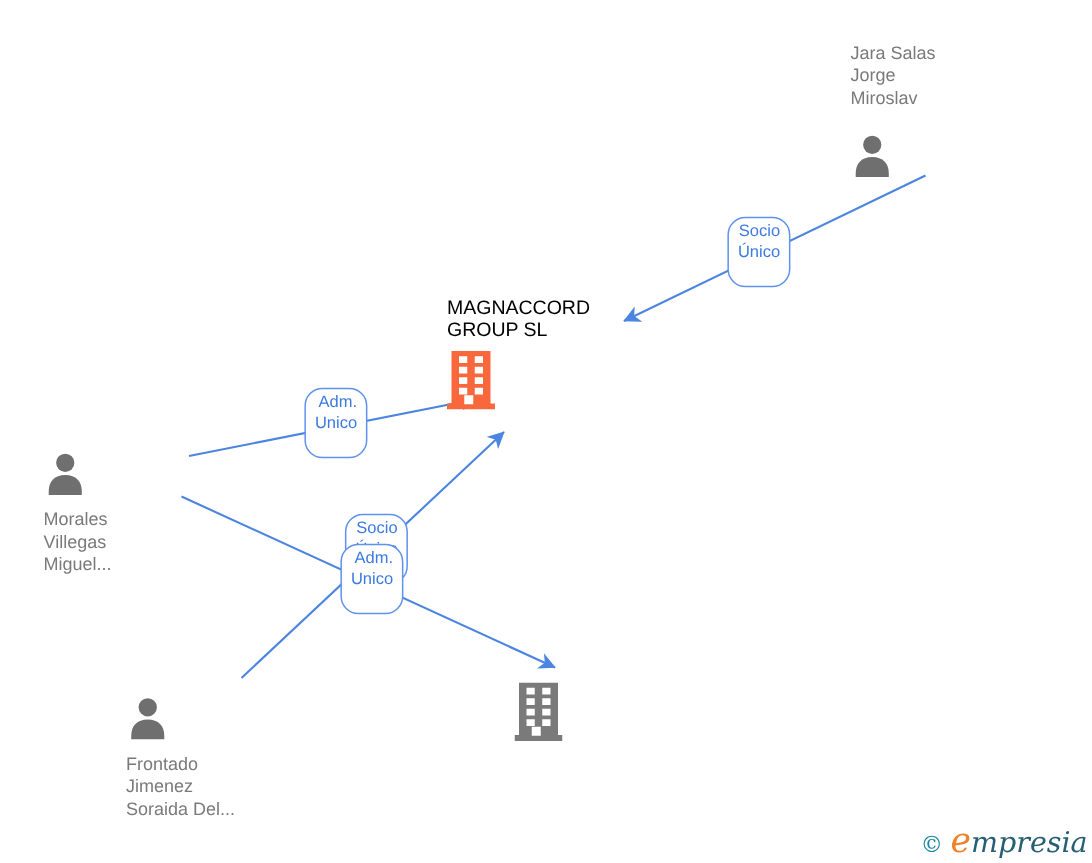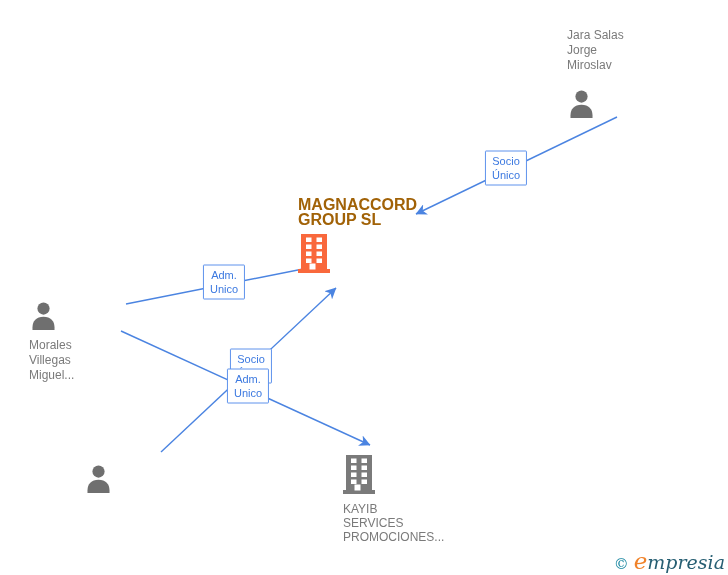--- a/index.html
+++ b/index.html
@@ -5,32 +5,32 @@
   html,body{margin:0;padding:0;background:#ffffff;}
   .canvas{
     position:relative;width:728px;height:575px;background:#ffffff;
     overflow:hidden;font-family:"Liberation Sans",sans-serif;
   }
   .edges-layer{position:absolute;left:0;top:0;z-index:1;}
   .edge{stroke:#4b84e1;stroke-width:1.4;fill:none;}
 
   .edge-label{
     position:absolute;transform:translate(-50%,-50%);
-    background:#ffffff;border:1.5px solid #5e92ec;border-radius:1px;
-    padding:2px 6px 3px 6px;color:#3c79e0;font-size:11px;line-height:14px;
-    text-align:center;white-space:pre-line;z-index:2;
+    background:#ffffff;border:1.5px solid #5e92ec;border-radius:12px;
+    padding:2px 6px 15px 6px;color:#3c79e0;font-size:11px;line-height:14px;
+    text-align:right;white-space:pre-line;z-index:2;
   }
   .edge-label.under{z-index:2;}
   .edge-label.over{z-index:3;}
 
   .node{position:absolute;z-index:2;text-align:left;}
   .node-label{
     color:#7a7a7a;font-size:12px;line-height:15px;white-space:pre-line;
   }
-  .node-label.company-name{font-weight:bold;font-size:16px;color:#a16207;}
+  .node-label.company-name{font-weight:normal;font-size:13px;color:#000000;}
   .node-label.small-lh{line-height:14px;}
   .icon-wrap{display:inline-block;line-height:0;}
   .person-fill{fill:#6f6f6f;}
   .company-orange .tw{fill:#f9683c;}
   .company-gray .tw{fill:#7a7a7a;}
 
   .gap-sm{height:4px;}
   .gap-md{height:7px;}
   .gap-lg{height:16px;}
 
@@ -126,20 +126,23 @@
   </div>
 
   <div class="node" style="left:84px;top:464px;width:120px;">
     <span class="icon-wrap">
       <svg viewBox="0 0 30 30" width="29" height="29">
         <circle class="person-fill" cx="15" cy="7.8" r="6.3"></circle>
         <path class="person-fill" d="M15 16.2 C7.6 16.2 3.6 20.5 3.6 27.5 L3.6 30 L26.4 30 L26.4 27.5 C26.4 20.5 22.4 16.2 15 16.2 Z"></path>
       </svg>
     </span>
     <div class="gap-sm"></div>
+    <div class="node-label">Frontado
+Jimenez
+Soraida Del...</div>
   </div>
 
   <div class="node" style="left:343px;top:455px;width:140px;">
     <span class="icon-wrap company-gray">
       <svg viewBox="0 0 32 39" width="32" height="39">
         <rect class="tw" x="3" y="0" width="26" height="35.5"></rect>
         <rect class="tw" x="0" y="35" width="32" height="4"></rect>
         <g fill="#ffffff">
           <rect x="8" y="3.5" width="5.5" height="4.5"></rect>
             <rect x="18.5" y="3.5" width="5.5" height="4.5"></rect>
@@ -147,23 +150,20 @@
             <rect x="18.5" y="10.5" width="5.5" height="4.5"></rect>
           <rect x="8" y="17.5" width="5.5" height="4.5"></rect>
             <rect x="18.5" y="17.5" width="5.5" height="4.5"></rect>
           <rect x="8" y="24.5" width="5.5" height="4.5"></rect>
             <rect x="18.5" y="24.5" width="5.5" height="4.5"></rect>
           <rect x="11.5" y="29.5" width="6" height="6"></rect>
         </g>
       </svg>
     </span>
     <div class="gap-sm"></div>
-    <div class="node-label small-lh">KAYIB
-SERVICES
-PROMOCIONES...</div>
   </div>
 
   <div class="watermark">
     <span class="copy-symbol">©</span>
     <span class="brand">empresia</span>
   </div>
 
 </div>
 
 </body></html>

